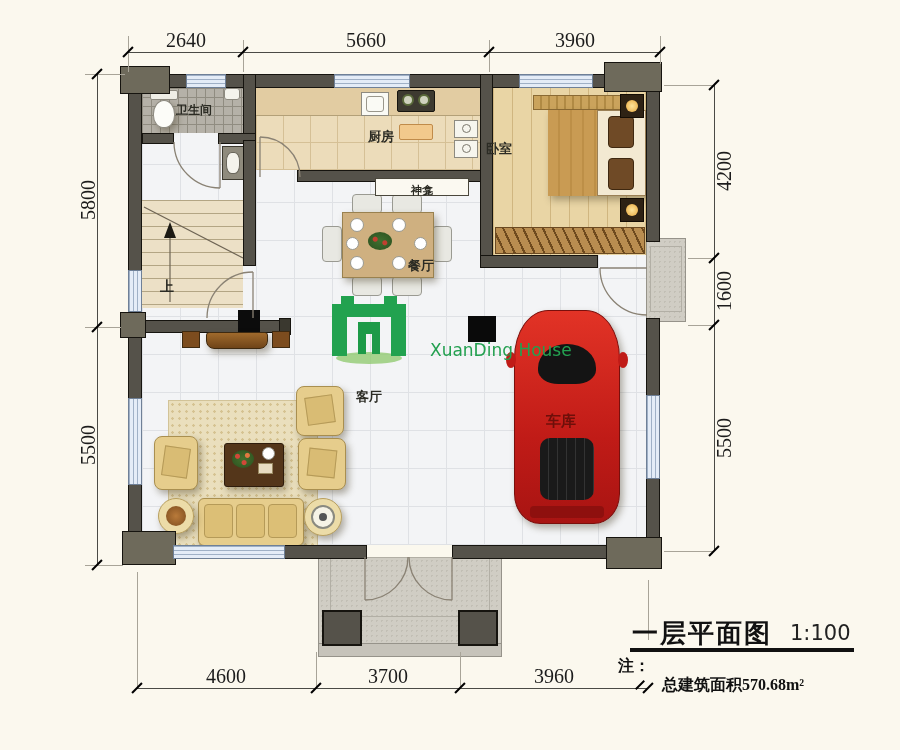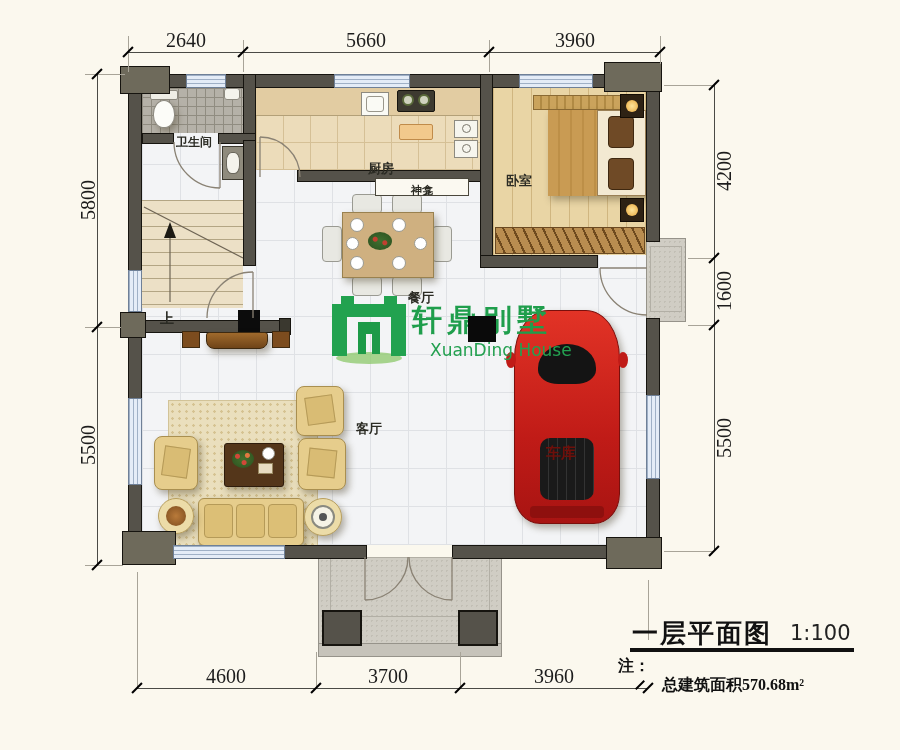--- a/index.html
+++ b/index.html
@@ -7,21 +7,21 @@
           font-family:"DejaVu Sans",sans-serif;}
   .abs{position:absolute;box-sizing:border-box;}
   .wall{position:absolute;box-sizing:border-box;background:#55524a;border:1px solid #16140f;z-index:30;}
   .pillar{position:absolute;box-sizing:border-box;background:#6e6a5b;border:1px solid #16140f;z-index:31;}
   .window{position:absolute;box-sizing:border-box;z-index:32;border:1px solid #6f8097;
           background:repeating-linear-gradient(to bottom,#9fb0c6 0 1px,#e4ecf7 1px 4px);}
   .window.v{background:repeating-linear-gradient(to right,#9fb0c6 0 1px,#e4ecf7 1px 4px);}
   .floor{position:absolute;box-sizing:border-box;z-index:10;}
   .furn{position:absolute;box-sizing:border-box;z-index:20;}
   .shadow{box-shadow:3px 4px 7px rgba(70,60,35,.4);}
-  .roomlabel{position:absolute;z-index:60;font-weight:bold;font-size:13px;color:#2b2b24;white-space:nowrap;margin-top:32px;}
+  .roomlabel{position:absolute;z-index:60;font-weight:bold;font-size:13px;color:#2b2b24;white-space:nowrap;}
   .dim{position:absolute;z-index:60;font-family:"Liberation Serif",serif;font-size:20px;color:#1c1c1c;
        width:80px;height:20px;line-height:20px;text-align:center;}
   .dim.v{transform:rotate(-90deg);}
   .dimline{position:absolute;background:#4a4a45;z-index:55;}
   .extline{position:absolute;background:#a8a498;z-index:54;}
   .tick{position:absolute;width:14px;height:2px;background:#000;transform:rotate(-45deg);z-index:56;}
   svg.overlay{position:absolute;left:0;top:0;z-index:50;pointer-events:none;}
   .logo-cn{position:absolute;z-index:70;font-weight:bold;font-size:30px;letter-spacing:5px;color:#1f9e4c;white-space:nowrap;}
   .logo-en{position:absolute;z-index:70;font-size:17px;color:#23a050;white-space:nowrap;}
   .footer-big{position:absolute;z-index:70;font-weight:bold;font-size:26px;color:#111;letter-spacing:2px;white-space:nowrap;text-align:center;}
@@ -203,21 +203,21 @@
     </g>
     <g stroke="#6e6454" stroke-width="1.2" fill="none">
       <path d="M 144 207 L 243 258"></path>
       <path d="M 170 302 L 170 234"></path>
     </g>
     <polygon points="164,238 176,238 170,222" fill="#1c1a14"></polygon>
   </svg>
 
   <div class="roomlabel" style="left:176px;top:102px;font-size:12px;">卫生间</div>
   <div class="roomlabel" style="left:368px;top:128px;">厨房</div>
-  <div class="roomlabel" style="left:506px;top:140px;">卧室</div>
+  <div class="roomlabel" style="left:486px;top:140px;">卧室</div>
   <div class="roomlabel" style="left:408px;top:257px;">餐厅</div>
   <div class="roomlabel" style="left:356px;top:388px;">客厅</div>
   <div class="roomlabel" style="left:546px;top:412px;font-size:15px;color:#6e0f0a;z-index:61;">车库</div>
   <div class="roomlabel" style="left:160px;top:278px;font-size:14px;">上</div>
 
   <div class="abs" style="left:330px;top:292px;z-index:70;">
     <svg width="78" height="74" viewBox="0 0 78 74">
       <ellipse cx="39" cy="66" rx="33" ry="6" fill="#8cc86a" opacity="0.75"></ellipse>
       <g fill="#22a24f">
         <rect x="2" y="12" width="15" height="52"></rect>
@@ -226,21 +226,20 @@
         <rect x="11" y="4" width="13" height="10"></rect>
         <rect x="54" y="4" width="13" height="10"></rect>
       </g>
       <g fill="#1d9a48">
         <rect x="28" y="30" width="22" height="12"></rect>
         <rect x="28" y="42" width="8" height="20"></rect>
         <rect x="42" y="42" width="8" height="20"></rect>
       </g>
     </svg>
   </div>
-  <div class="logo-cn" style="left:412px;top:300px;">轩鼎别墅</div>
   <div class="abs" style="left:468px;top:316px;width:28px;height:26px;background:#0a0a0a;z-index:71;"></div>
   <div class="logo-en" style="left:430px;top:340px;">XuanDing House</div>
 
   <div class="dimline" style="left:128px;top:52px;width:532px;height:1px;"></div>
   <div class="tick" style="left:121px;top:51px;"></div>
   <div class="tick" style="left:236px;top:51px;"></div>
   <div class="tick" style="left:482px;top:51px;"></div>
   <div class="tick" style="left:653px;top:51px;"></div>
   <div class="dim" style="left:146px;top:30px;">2640</div>
   <div class="dim" style="left:326px;top:30px;">5660</div>

